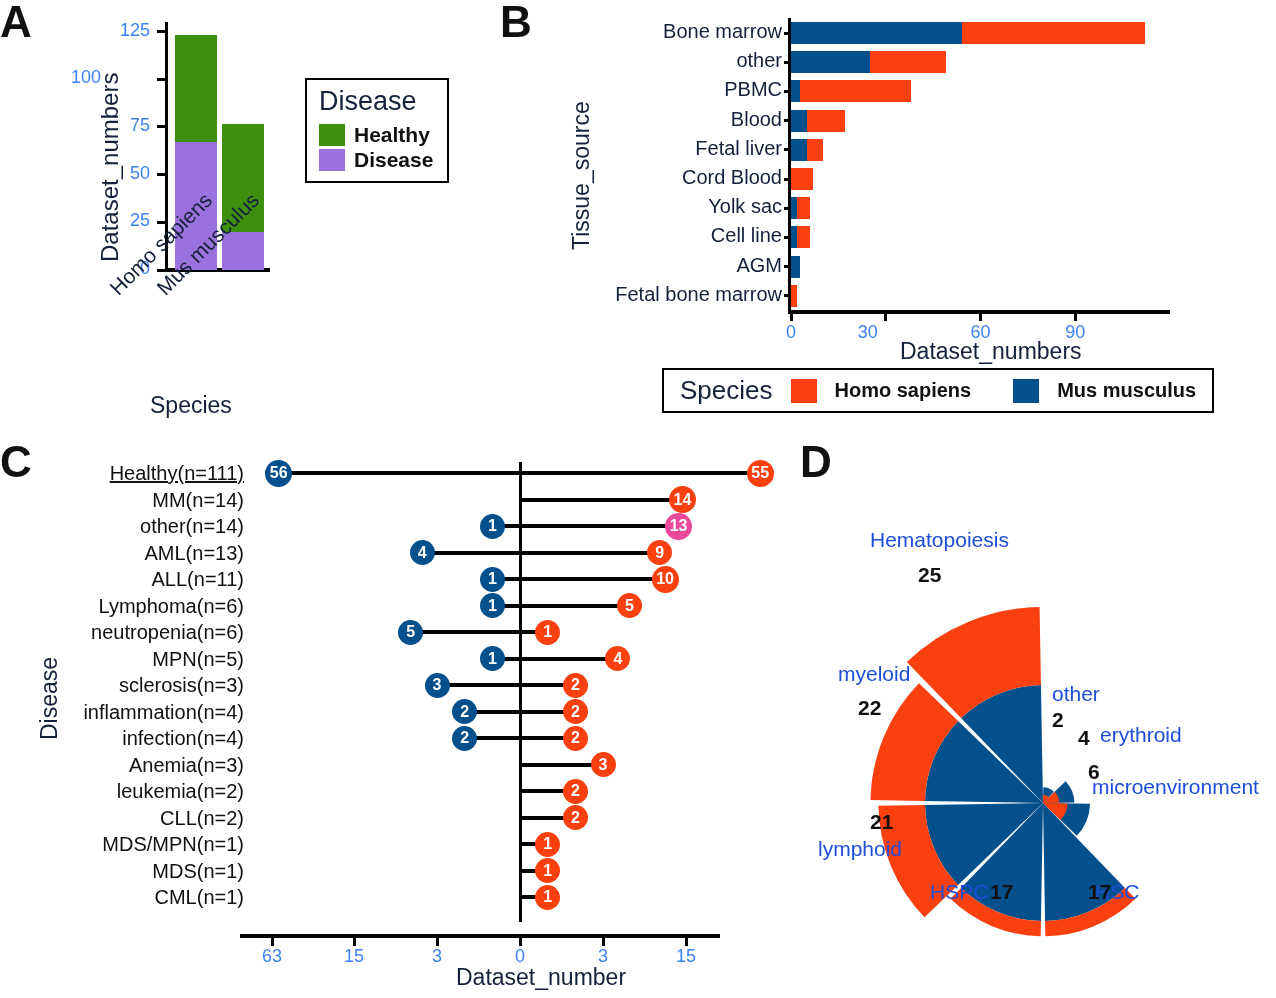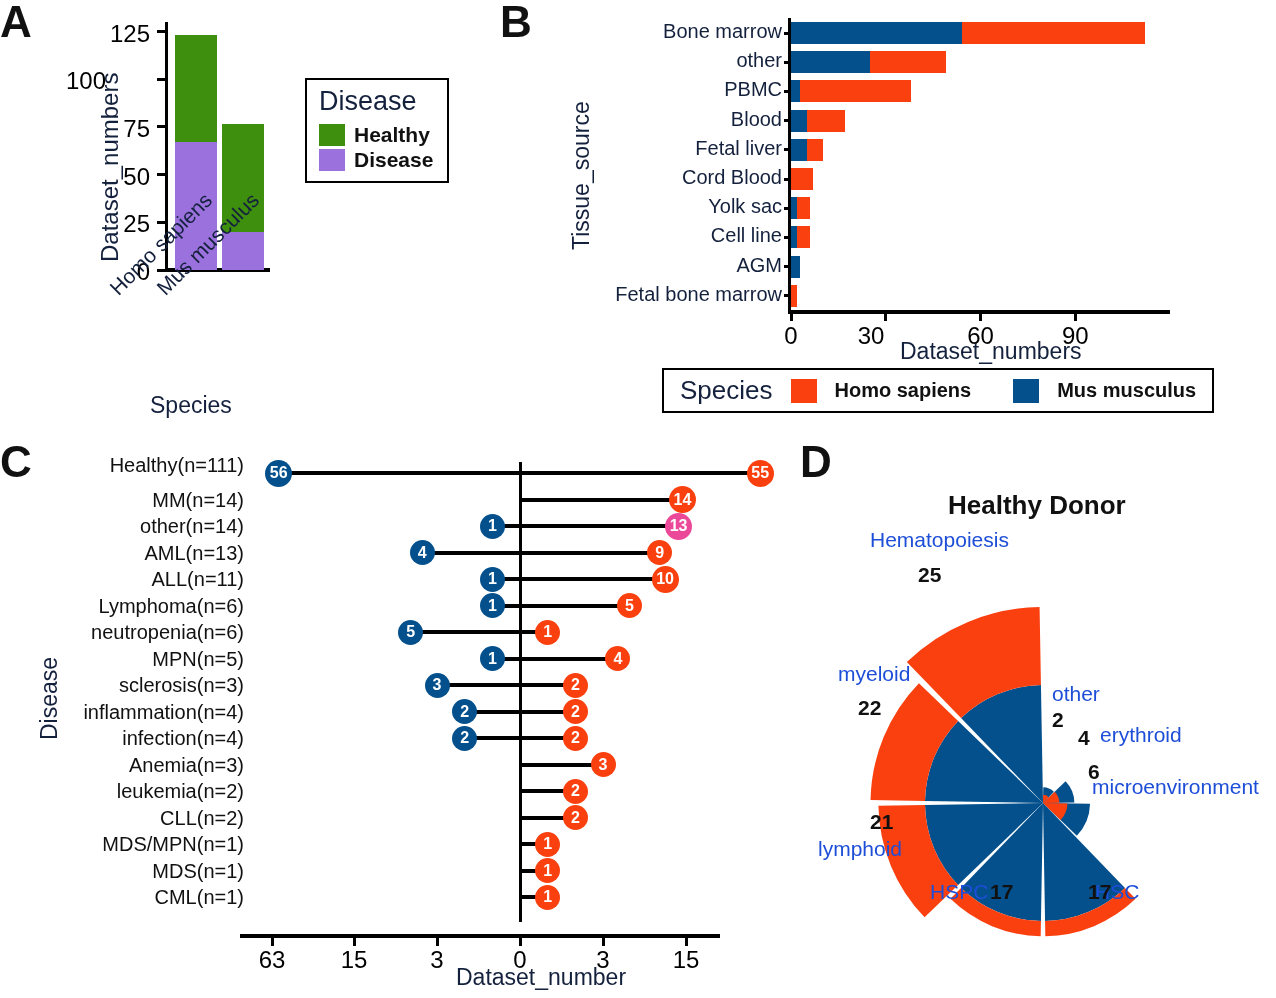--- a/index.html
+++ b/index.html
@@ -5,21 +5,21 @@
   html,body{margin:0;padding:0;background:#ffffff;}
   body{width:1276px;height:998px;position:relative;
        font-family:"Liberation Sans","DejaVu Sans",sans-serif;
        color:#1a1a2e;overflow:hidden;}
   .panel{position:absolute;}
   .plabel{font-weight:bold;font-size:44px;color:#111;line-height:1;}
 
   
   .axisline{position:absolute;background:#000;}
   .tick{position:absolute;background:#000;}
-  .ticktxt{position:absolute;font-size:24px;color:#000000;white-space:nowrap;}
+  .ticktxt{position:absolute;font-size:18px;color:#3b82f6;white-space:nowrap;}
   .axtitle{position:absolute;font-size:23px;color:#14213d;white-space:nowrap;}
 
   
   #panelA{left:0;top:0;width:480px;height:440px;}
   #panelA .bar{position:absolute;}
   .legendboxA{position:absolute;border:2px solid #000;background:#fff;
               padding:6px 14px 8px 12px;}
   .legendboxA .lt{font-size:27px;color:#14213d;margin-bottom:6px;}
   .legrow{display:flex;align-items:center;gap:9px;margin:1px 0;}
   .swatch{width:26px;height:22px;display:block;}
@@ -177,21 +177,21 @@
     <span class="lx">Homo sapiens</span>
     <span class="sw" style="background:#04508c;margin-left:24px;"></span>
     <span class="lx">Mus musculus</span>
   </div>
 </div>
 
 <div class="panel" id="panelC">
   <div class="plabel" style="left:28px;top:12px;">C</div>
 
   <div id="c-rows">
-      <div class="crow-label" style="left: 60px; width: 184px; top: 14px;">Healthy(n=111)</div>
+      <div class="crow-label" style="left: 60px; width: 184px; top: 22px; text-decoration: underline;">Healthy(n=111)</div>
       <div class="cstem" style="left: 278.73px; top: 31px; width: 481.51px;"></div>
       <div class="cdot" style="left: 265.23px; top: 19.5px; width: 27px; height: 27px; background: rgb(4, 80, 140);">56</div>
       <div class="cdot" style="left: 746.74px; top: 19.5px; width: 27px; height: 27px; background: rgb(250, 64, 15);">55</div>
       <div class="crow-label" style="left: 60px; width: 184px; top: 48.5px;">MM(n=14)</div>
       <div class="cstem" style="left: 520px; top: 57.5px; width: 162.442px;"></div>
       <div class="cdot" style="left: 668.942px; top: 46px; width: 27px; height: 27px; background: rgb(250, 64, 15);">14</div>
       <div class="crow-label" style="left: 60px; width: 184px; top: 75px;">other(n=14)</div>
       <div class="cstem" style="left: 492.333px; top: 84px; width: 186.287px;"></div>
       <div class="cdot" style="left: 479.833px; top: 73.5px; width: 25px; height: 25px; background: rgb(4, 80, 140);">1</div>
       <div class="cdot" style="left: 665.12px; top: 72.5px; width: 27px; height: 27px; background: #ec4899;">13</div>
@@ -264,21 +264,20 @@
       <div class="ticktxt" style="left: 656px; top: 506px; width: 60px; text-align: center;">15</div>
     </div>
 
   <div class="axtitle" style="left:456px;top:524px;">Dataset_number</div>
   <div class="ylabelC" style="left:36px;top:300px;">Disease</div>
 </div>
 
 <div class="panel" id="panelD">
   <div class="plabel" style="left:10px;top:8px;">D</div>
 
-  <div class="dtitle" style="left:148px;top:50px;">Healthy Donor</div>
 
   <svg id="rose" width="476" height="480" style="position:absolute;left:0;top:60px;">
       <g>
         <path d="M 243 303 L 161.03031228583836 218.11790356003914 A 118 118 0 0 1 240.94061604040056 185.01797197154582 Z" fill="#04508c"></path>
         <path d="M 106.84695939003657 162.00939913362433 A 196 196 0 0 1 239.57932833829244 107.0298517493473 L 240.94061604040056 185.01797197154582 A 118 118 0 0 0 161.03031228583836 218.11790356003914 Z" fill="#fa400f"></path>
       </g>
       <g>
         <path d="M 243 303 L 125.01797197154583 300.9406160404005 A 118 118 0 0 1 158.11790356003917 221.03031228583833 Z" fill="#04508c"></path>
         <path d="M 70.54626953942565 299.9898089376974 A 172.48 172.48 0 0 1 118.92827123758946 183.1853242632322 L 158.11790356003917 221.03031228583833 A 118 118 0 0 0 125.01797197154583 300.9406160404005 Z" fill="#fa400f"></path>
       </g>

